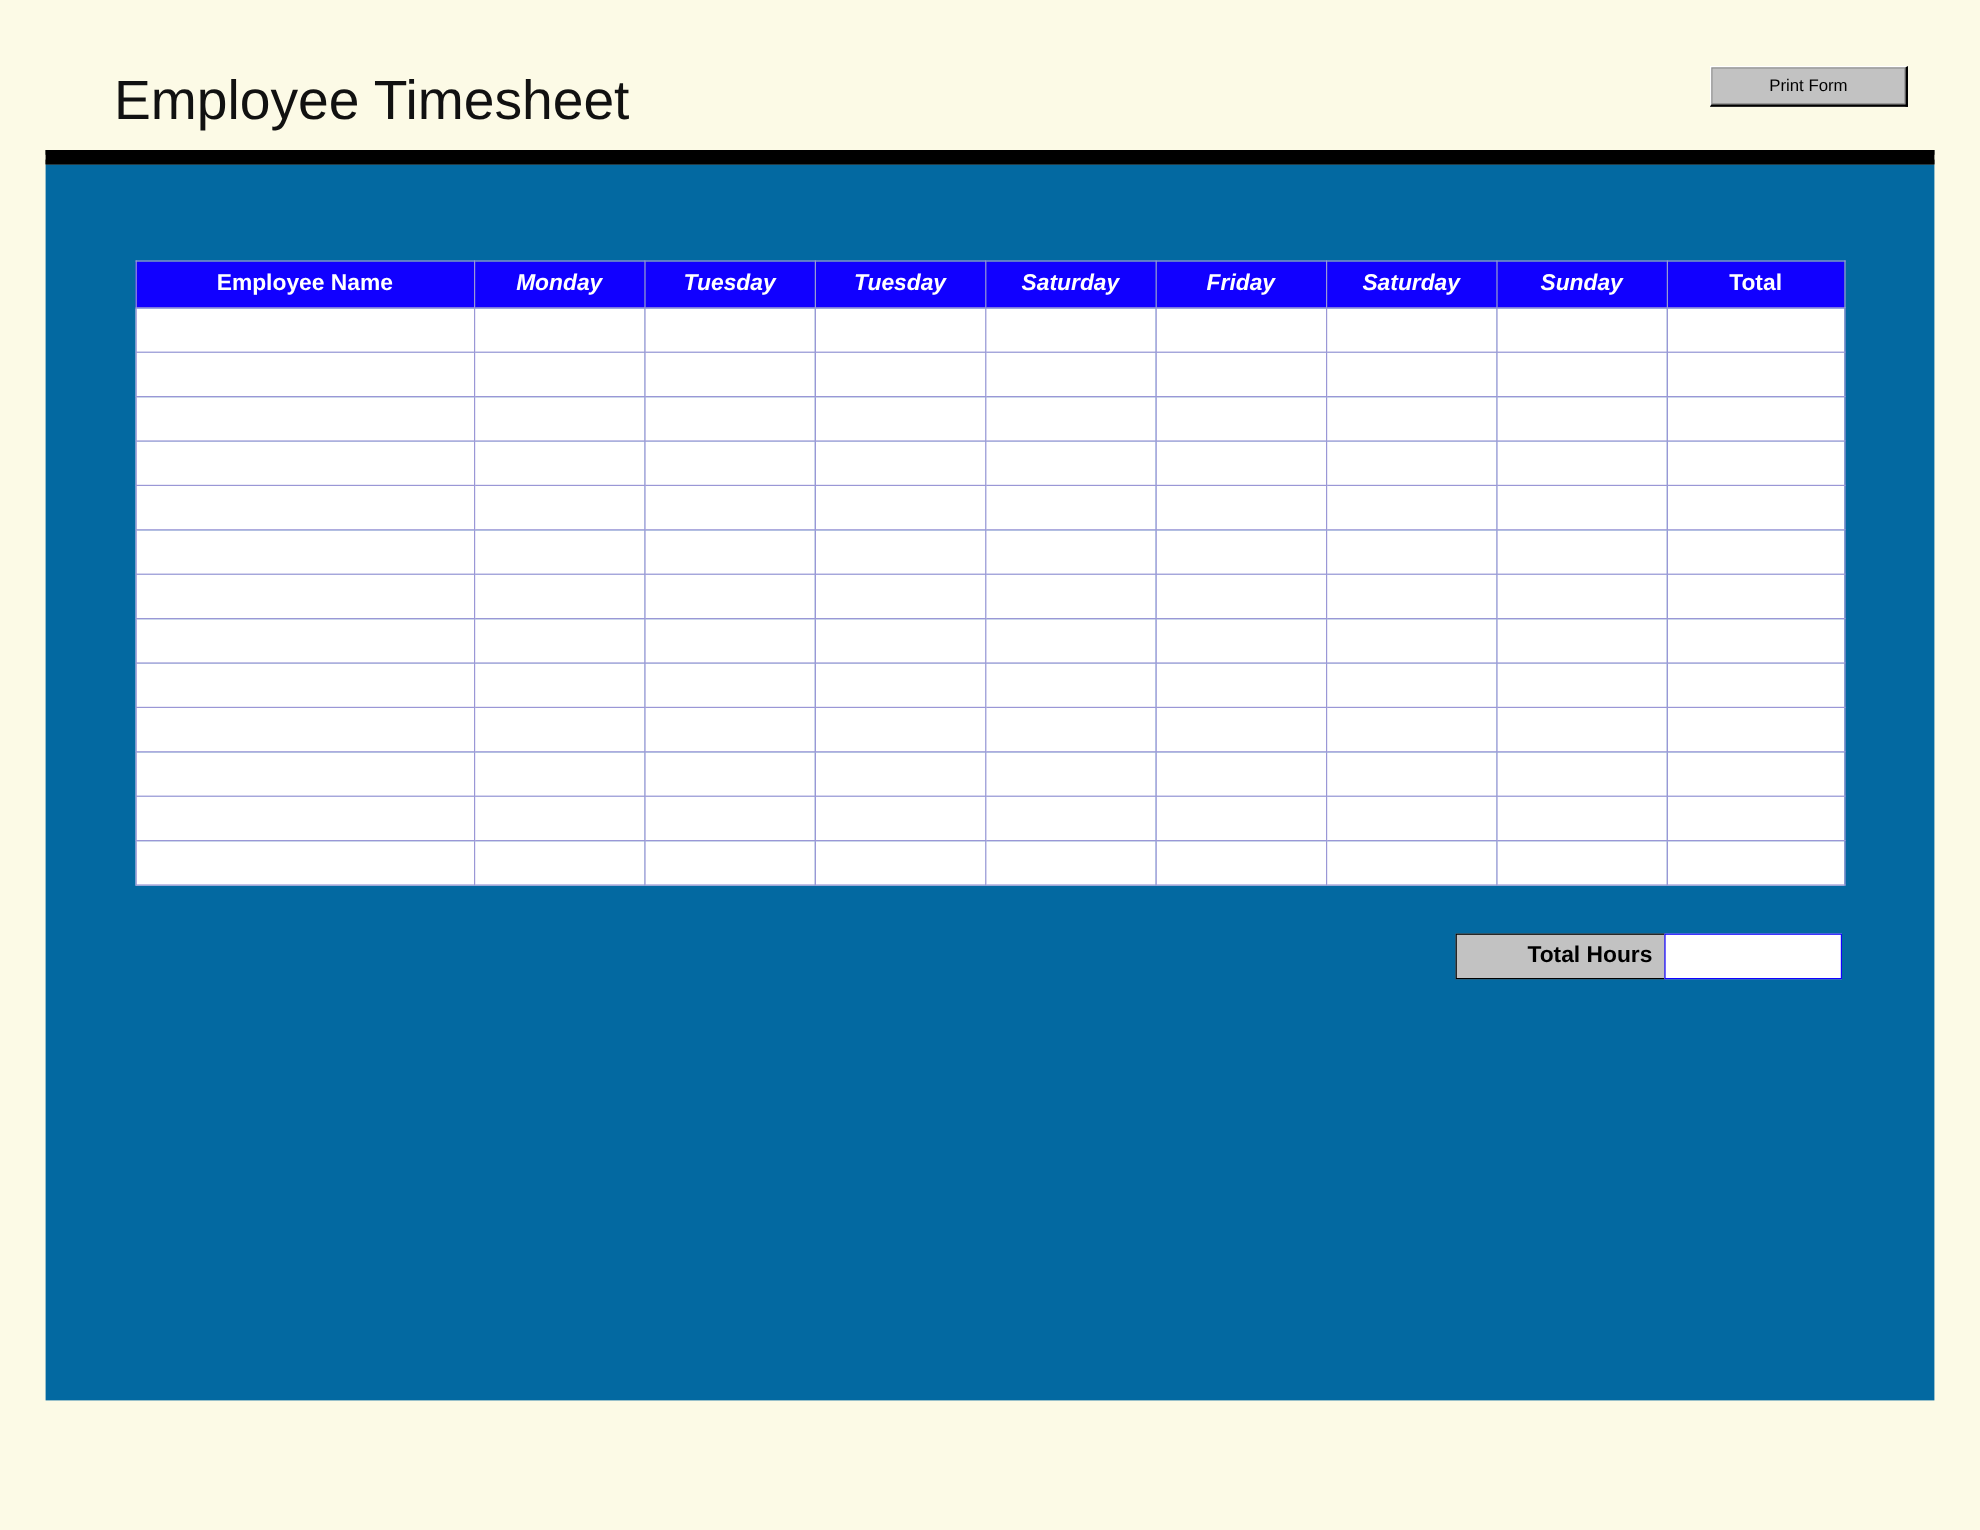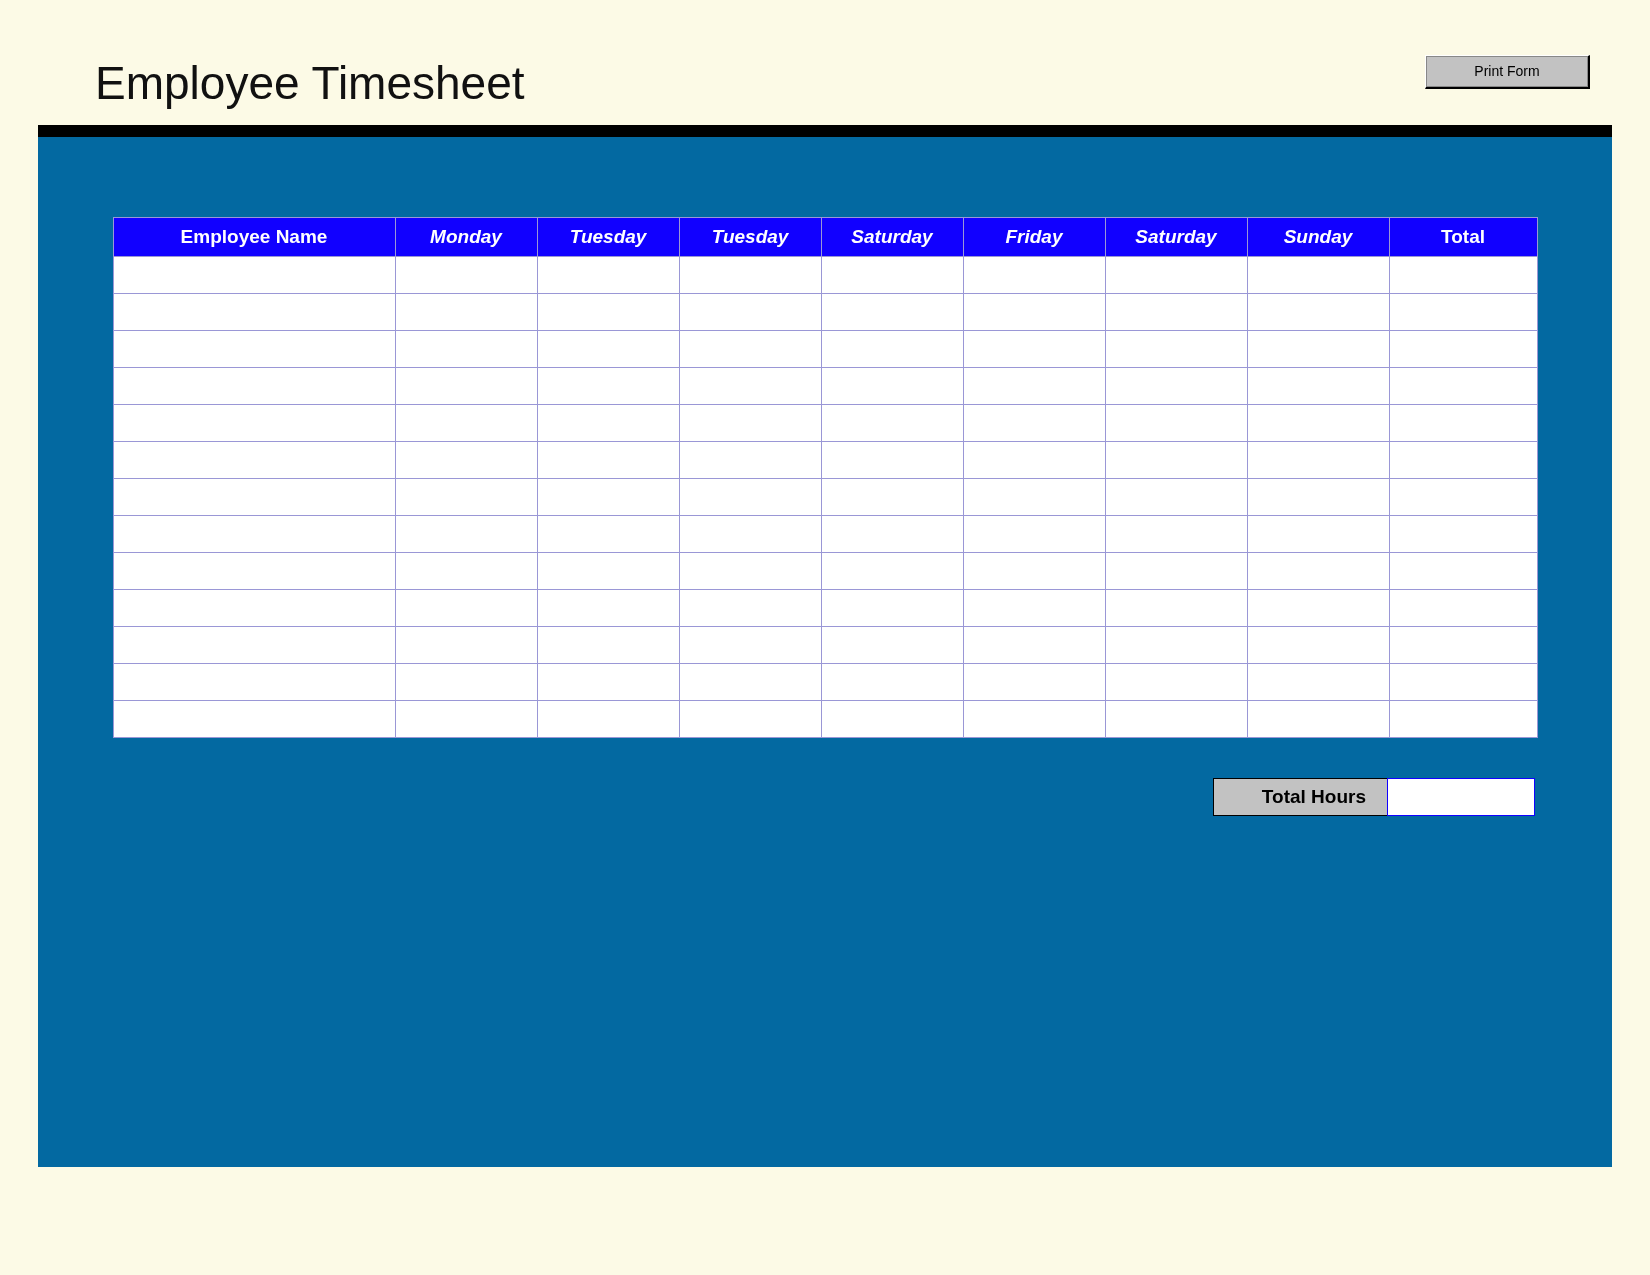--- a/index.html
+++ b/index.html
@@ -98,21 +98,21 @@
   .th-label {
     width: 175px;
     height: 38px;
     background: #c2c2c2;
     border: 1px solid #000;
     font-weight: 700;
     font-size: 19px;
     display: flex;
     align-items: center;
     justify-content: flex-end;
-    padding-right: 21px;
+    padding-right: 10px;
   }
   .th-box {
     width: 148px;
     height: 38px;
     border: 1.5px solid #1100ff;
     background: #fff;
     margin-left: -1px;
   }
   .auth-row {
     width: 1420px;

